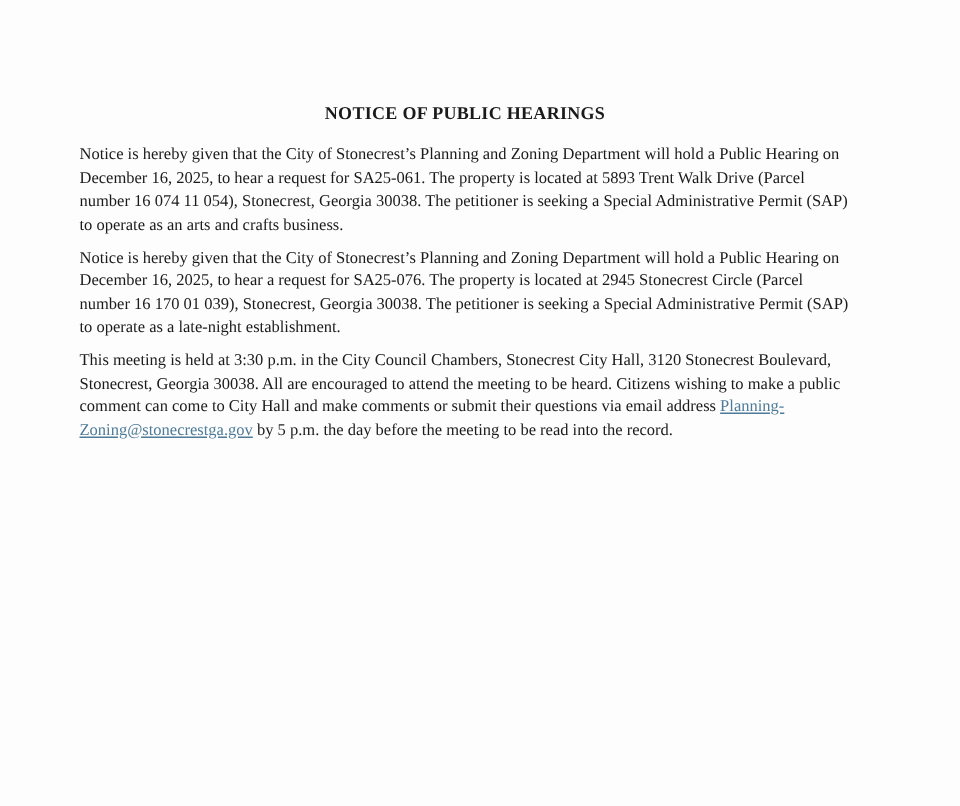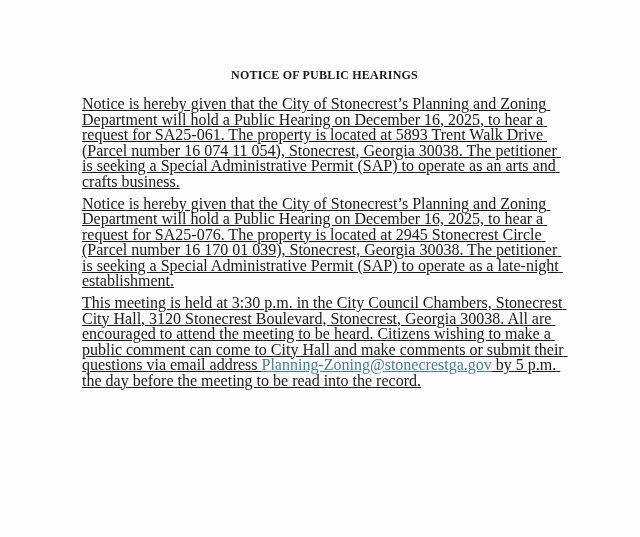--- a/index.html
+++ b/index.html
@@ -12,37 +12,36 @@
     background: #fdfdfd;
     overflow: hidden;
     font-family: "Liberation Serif", serif;
     color: #1a1a1a;
     -webkit-font-smoothing: antialiased;
   }
   .page {
     box-sizing: border-box;
     width: 640px;
     height: 537px;
-    padding: 67px 73px 0 82px;
+    padding: 67px 73px 0 53px;
   }
   .doc-title {
     font-size: 12px;
     line-height: 16px;
     font-weight: bold;
     text-align: center;
     margin: 0 0 13px 0;
     letter-spacing: 0.2px;
   }
   .doc-paragraph {
-    font-size: 16px;
+    font-size: 11px;
     line-height: 15.5px;
     margin: 0 0 6.5px 0;
     text-align: left;
     white-space: pre-wrap;
-    text-decoration: underline;
   }
   a.doc-link {
     color: #4e7b97;
     text-decoration: underline;
     cursor: pointer;
   }
 </style>
 </head>
 <body>
 

